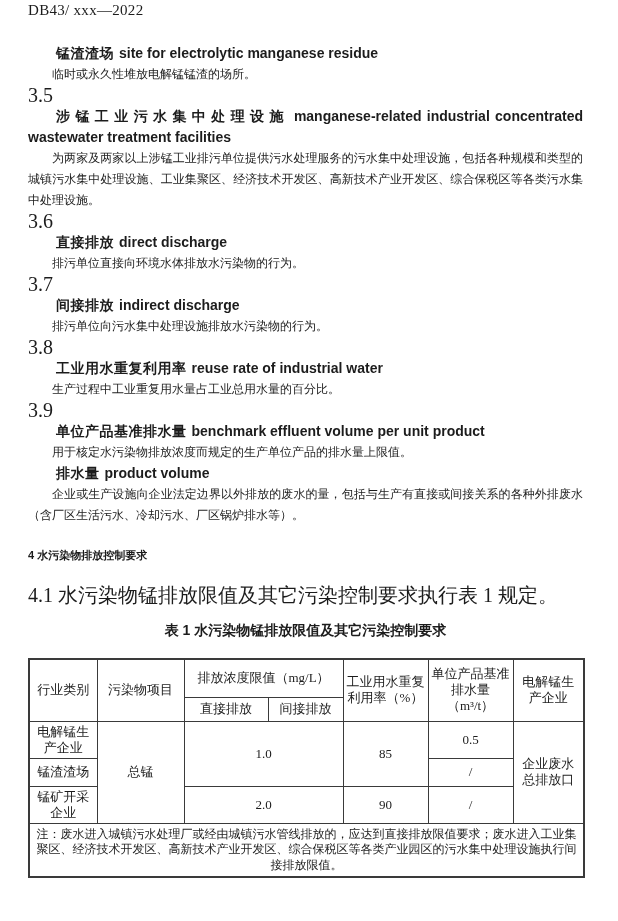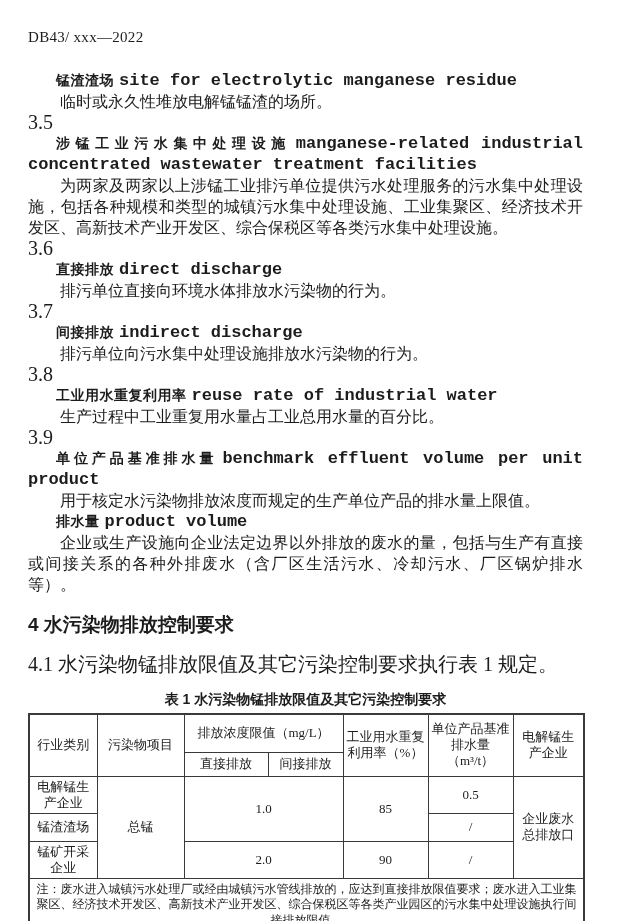--- a/index.html
+++ b/index.html
@@ -5,21 +5,21 @@
   * { margin: 0; padding: 0; box-sizing: border-box; }
   html, body { background: #ffffff; }
   body {
     width: 618px; height: 921px;
     font-family: "Liberation Serif", "DejaVu Serif", serif;
     color: #1c1c1c;
     overflow: hidden;
   }
   .page {
     width: 618px; height: 921px;
-    padding: 28px 35px 0 28px;
+    padding: 1px 35px 0 28px;
   }
   .doc-header {
     font-size: 15px;
     line-height: 18px;
     margin-bottom: 24px;
     letter-spacing: 0.3px;
   }
   .sec-num {
     font-size: 20px;
     line-height: 21px;
@@ -30,53 +30,53 @@
     text-indent: 2em;
     text-align: justify;
   }
   .term-zh {
     font-family: "Liberation Sans", "DejaVu Sans", sans-serif;
     font-weight: bold;
     letter-spacing: 0.5px;
   }
   .term-line.spread .term-zh { letter-spacing: 4px; }
   .term-en {
-    font-family: Liberation Mono, monospace;
-    font-weight: bold;
-    font-size: 17px;
+    font-family: Liberation Sans, sans-serif;
+    font-weight: bold;
+    font-size: 14px;
     margin-left: 5px;
     margin-top: 16px;
   }
   .definition {
-    font-size: 16px;
+    font-size: 12px;
     line-height: 21px;
     text-indent: 2em;
     text-align: justify;
   }
   .chapter-heading {
     font-family: "Liberation Sans", "DejaVu Sans", sans-serif;
     font-weight: bold;
-    font-size: 19px;
+    font-size: 11px;
     line-height: 21px;
     margin-top: 19px;
   }
   .clause {
     font-size: 20px;
     line-height: 21px;
     margin-top: 19px;
     text-align: justify;
   }
   .table-title {
     font-family: "Liberation Sans", "DejaVu Sans", sans-serif;
     font-weight: bold;
     font-size: 14px;
     line-height: 20px;
     text-align: center;
     margin-top: 14px;
-    margin-bottom: 4px;
+    margin-bottom: 18px;
   }
   table.limits {
     width: 555px;
     border-collapse: collapse;
     table-layout: fixed;
     border: 2px solid #3a3a3a;
   }
   table.limits td {
     border: 1px solid #3a3a3a;
     text-align: center;

